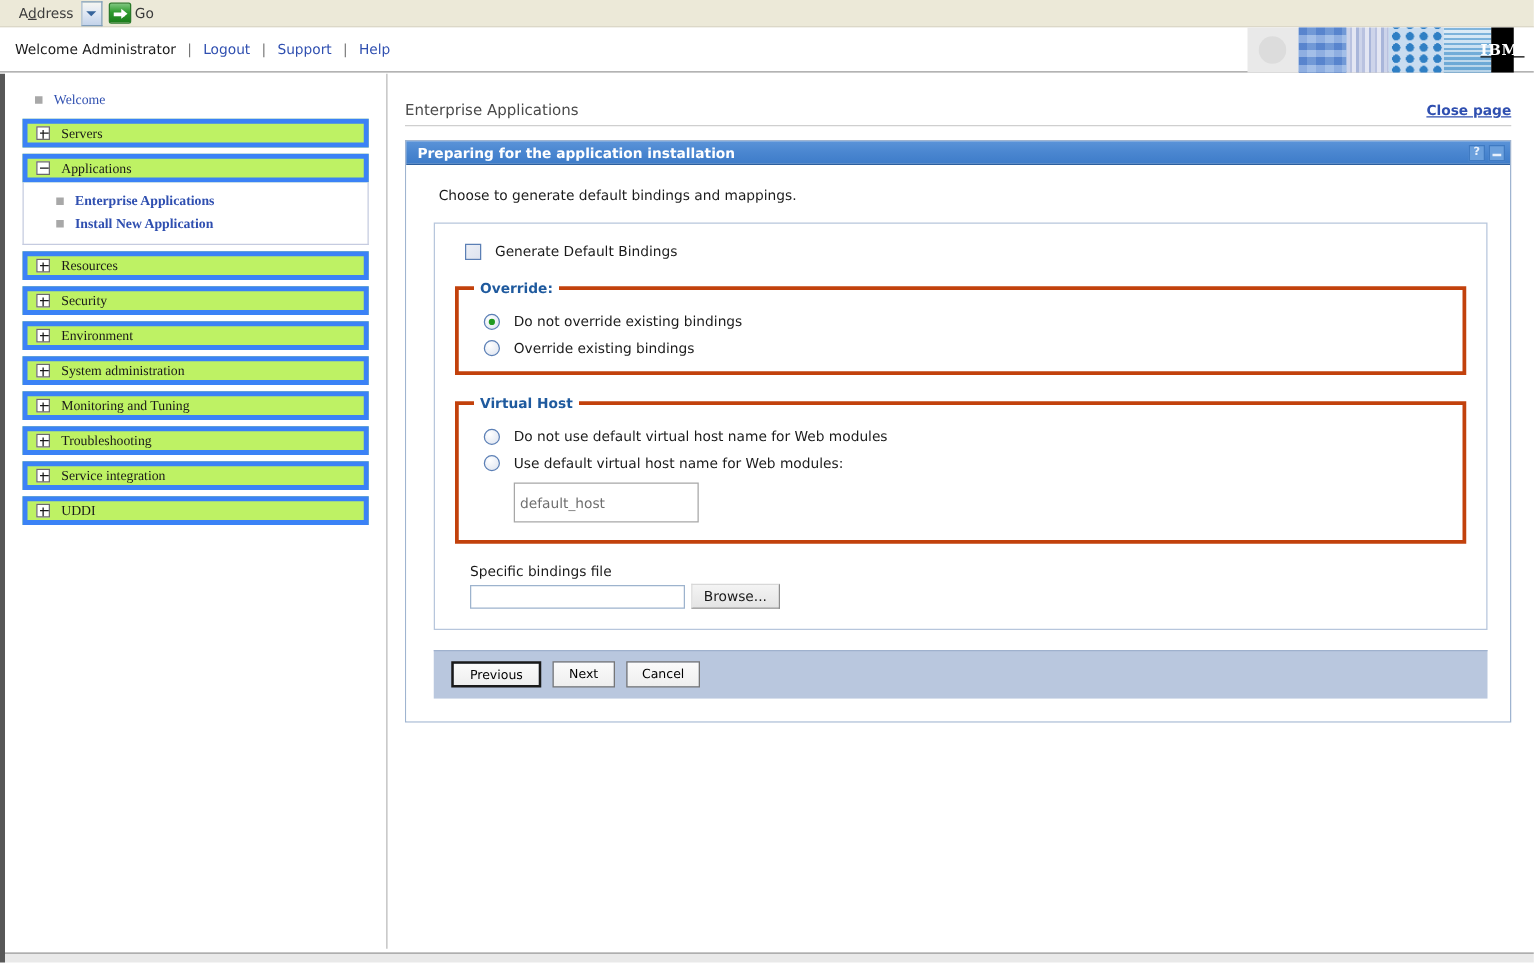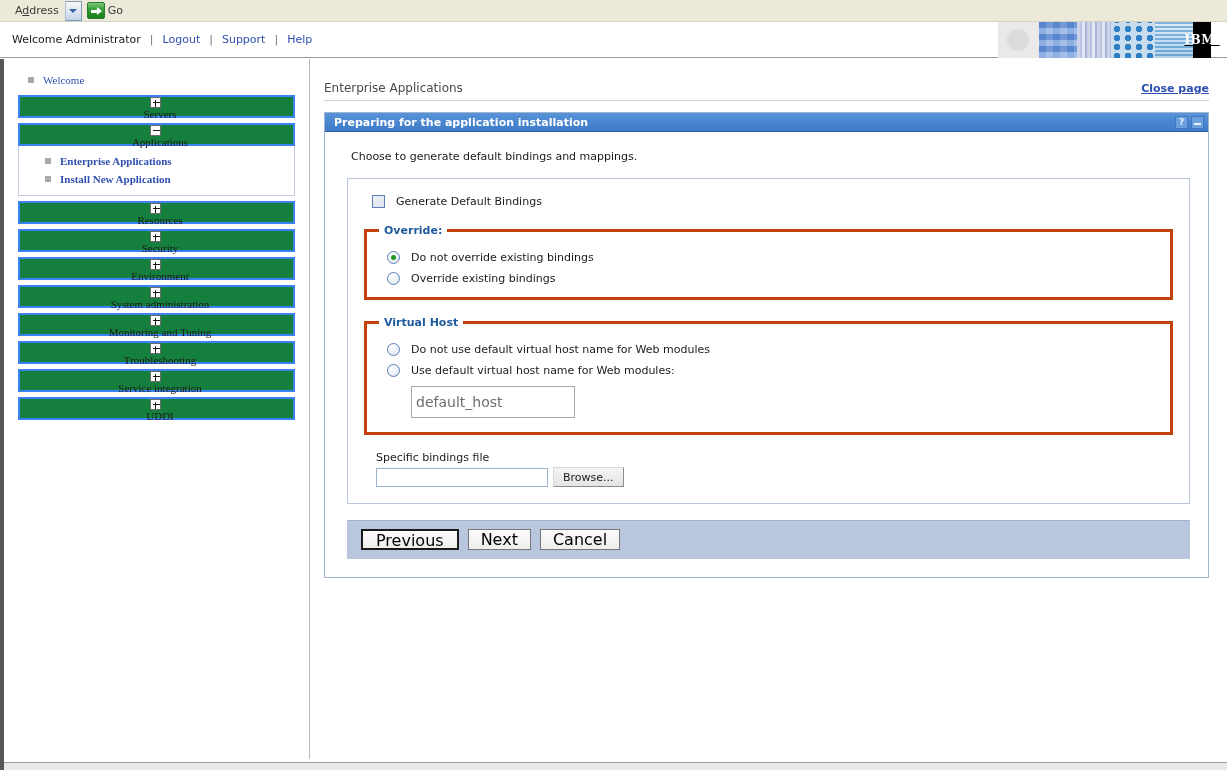--- a/index.html
+++ b/index.html
@@ -192,27 +192,26 @@
     cursor: pointer;
   }
   .leaf-mark {
     width: 6px; height: 6px; background: #a8a8a8;
     margin-right: 9px; flex: 0 0 auto;
   }
   .nav-welcome .nav-label { color: #2f4fb0; font-size: 11px; }
 
   .nav-group { margin-bottom: 5px; }
   .nav-head {
-    background: #15803d;
-    border: 2px solid #3b82f6;
+    background: #bef264;
+    border: 4px solid #3b82f6;
     height: 23px;
     display: flex; align-items: center;
     padding-left: 7px;
     cursor: pointer;
-    flex-direction: column;
   }
   .exp-box {
     width: 11px; height: 11px;
     border: 1px solid #6b6b6b;
     background: #ffffff;
     position: relative;
     flex: 0 0 auto; margin-right: 9px;
   }
   .exp-box::before {
     content: ""; position: absolute;
@@ -345,27 +344,27 @@
     background: #1f9a1f;
   }
   .radio-label { font-size: 11px; color: #1a1a1a; }
 
   .hostname-wrap { margin: 9px 0 2px 34px; }
   .hostname-label {
     display: block; font-size: 11px; color: #b4b4b4; margin-bottom: 2px;
   }
   .text-input {
     font-family: "DejaVu Sans", "Liberation Sans", sans-serif;
-    font-size: 14px;
+    font-size: 11px;
     height: 19px;
     border: 1px solid #a7a7a7;
     background: #ffffff;
     color: #6e6e6e;
     padding: 15px 4px;
-    width: 164px;
+    width: 148px;
   }
 
   .bindings-wrap { margin: 14px 0 0 12px; }
   .bindings-label {
     display: block; font-size: 11px; color: #1a1a1a; margin-bottom: 3px;
   }
   .bindings-row { display: flex; align-items: center; gap: 5px; }
   .bindings-input {
     width: 172px; height: 19px;
     border: 1px solid #9db3cd;
@@ -389,21 +388,21 @@
     background: #b9c7de;
     border-top: 1px solid #9fb1cd;
     padding: 8px 0 9px 14px;
     display: flex; align-items: center; gap: 9px;
     margin-top: 16px;
   }
   .wbtn {
     height: 21px;
     background: linear-gradient(to bottom, #fbfbfb 0%, #eeeeee 100%);
     border: 1px solid #767676;
-    font-size: 16px; color: #000;
+    font-size: 10px; color: #000;
     padding: 0 12px;
     cursor: pointer;
     font-family: "DejaVu Sans", "Liberation Sans", sans-serif;
     line-height: 19px;
   }
   .wbtn.default {
     border: 2px solid #1a1a1a;
     padding: 0 13px;
     font-weight: normal;
   }

